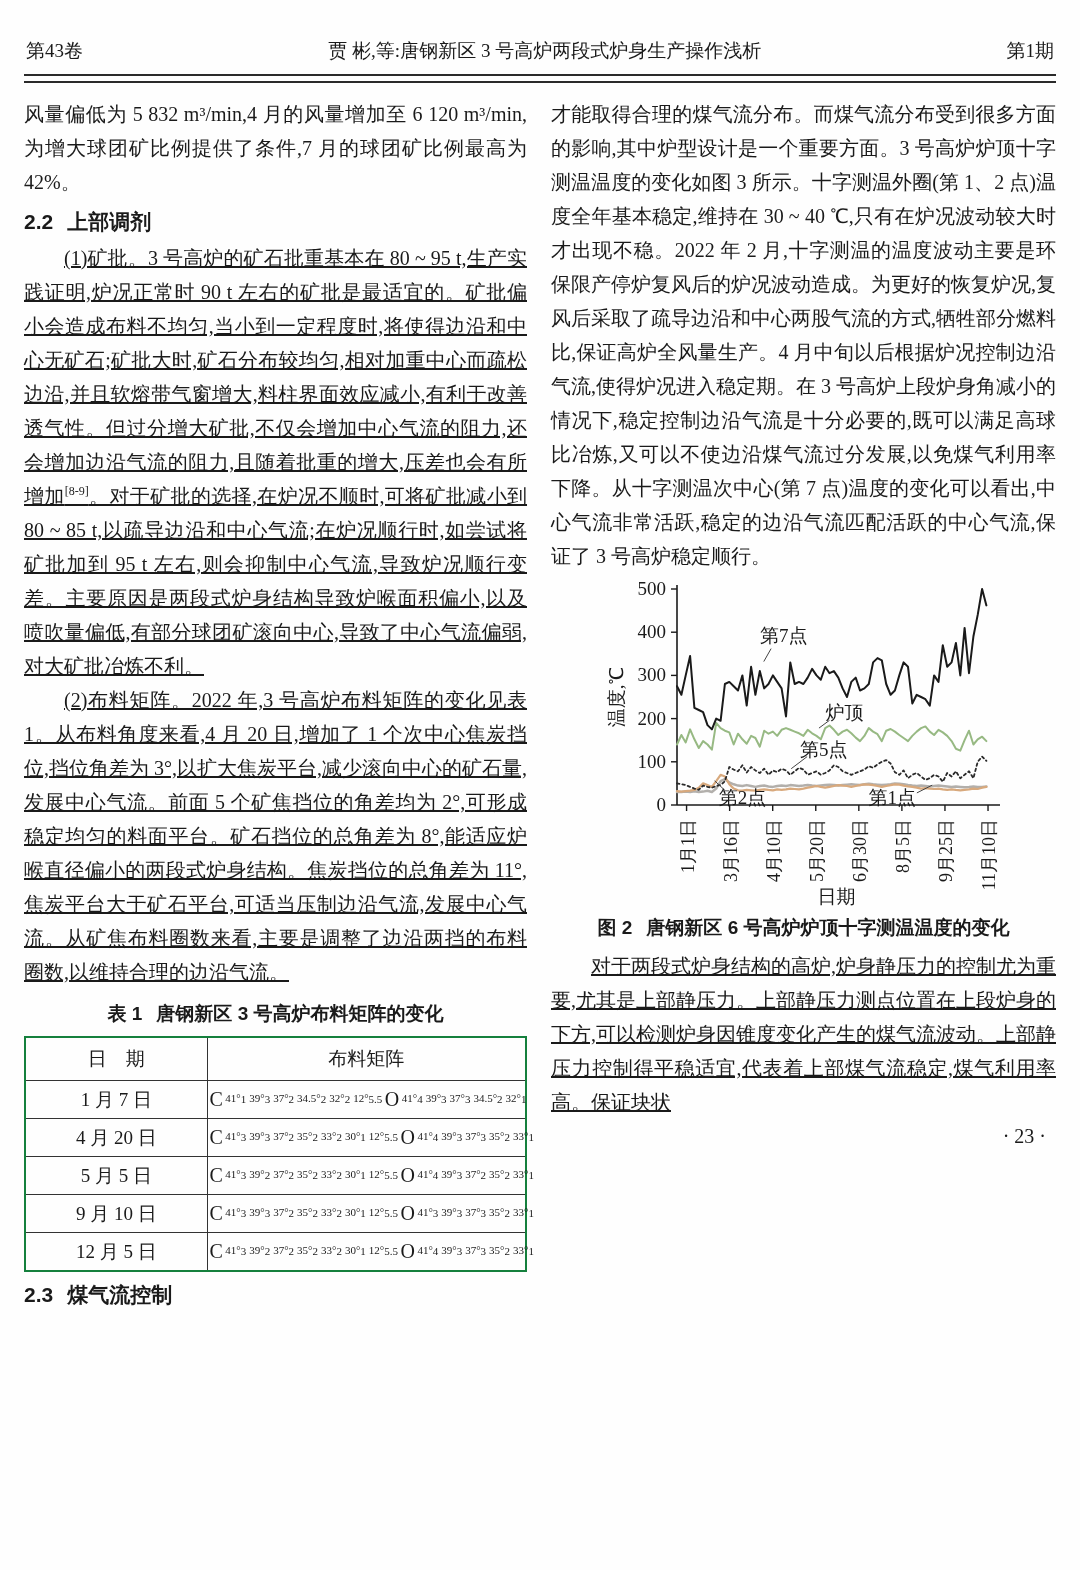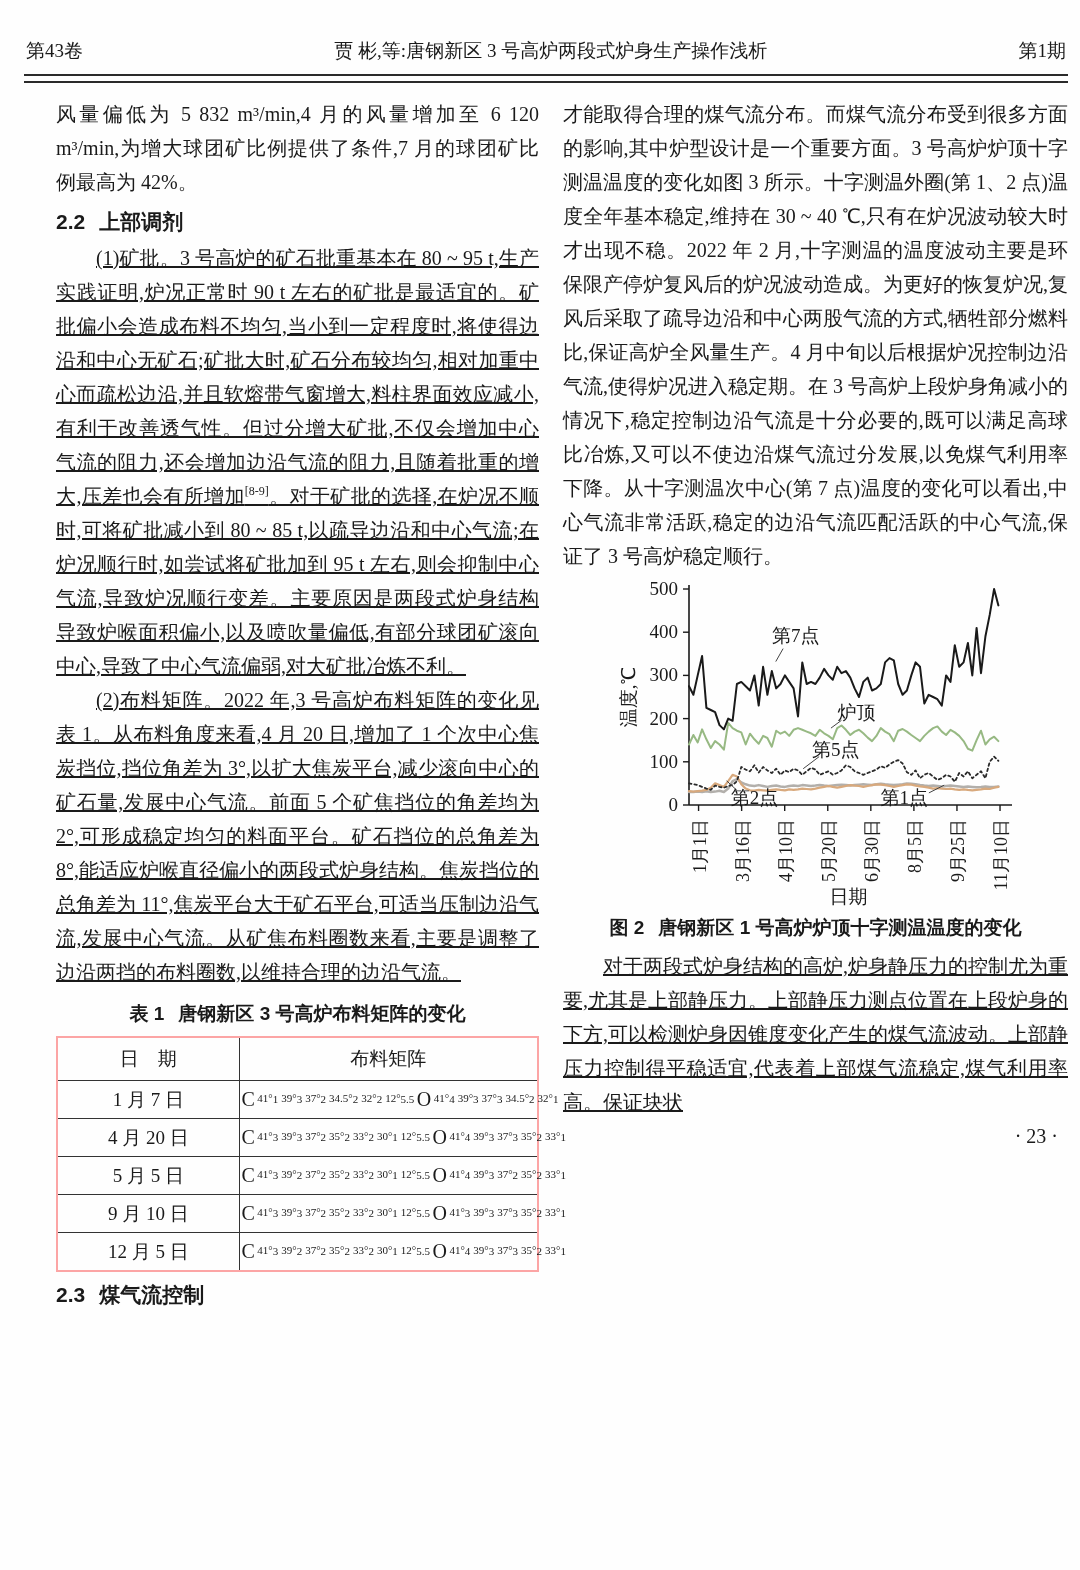--- a/index.html
+++ b/index.html
@@ -1,37 +1,37 @@
 <!DOCTYPE html>
 <html><head>
 <meta charset="utf-8">
 <style>
   html,body{margin:0;padding:0;background:#e8e8e8;}
   .page{
     position:relative;width:1080px;height:1570px;margin:0 auto;
     background:#fefefe;color:#1a1a1a;
     font-family:"Liberation Serif",serif;
     overflow:hidden;box-sizing:border-box;
-    padding:38px 12px 0 24px;
+    padding:38px 24px 0 24px;
   }
   .hdr{display:flex;justify-content:space-between;align-items:baseline;
     font-size:19px;padding:0 2px 10px 2px;}
   .hdr .c{flex:1;text-align:center;}
   .rule{height:5px;border-top:2px solid #2a2a2a;border-bottom:2px solid #2a2a2a;margin-bottom:14px;}
-  .columns{display:flex;gap:24px;margin-left:32px;}
+  .columns{display:flex;gap:24px;}
   .col{width:508px;box-sizing:border-box;}
   p{margin:0;font-size:20px;line-height:34px;text-align:justify;}
   p.indent{text-indent:2em;text-decoration:underline;}
   sup.cite{font-size:12px;line-height:0;}
   h3{margin:9px 0 5px 0;font-family:"Liberation Sans",sans-serif;font-size:21px;font-weight:bold;}
   .hnum{margin-right:14px;}
   .tbl-caption,.fig-caption{text-align:center;font-family:"Liberation Sans",sans-serif;
     font-weight:bold;font-size:19px;margin:12px 0 9px 0;}
   .fig-caption{margin:4px 0 8px 0;}
-  table.burden{border-collapse:collapse;width:100%;border:2px solid #fca5a5;table-layout:fixed;}
+  table.burden{border-collapse:collapse;width:100%;border:2px solid #15803d;table-layout:fixed;}
   table.burden th,table.burden td{border:1px solid #333;font-weight:normal;}
   table.burden th{font-size:19px;height:40px;}
   col.datecol{width:182px;}
   td.date{text-align:center;font-size:19px;height:35px;}
   td.matrix{text-align:center;padding:2px 1px;white-space:nowrap;}
   .mletter{font-size:20px;display:inline-block;vertical-align:-4px;margin:0 1px;}
   .mcol{display:inline-flex;flex-direction:row;align-items:center;margin:0 1.5px;
     font-size:11px;line-height:11px;vertical-align:middle;}
   .mcol .r{margin-top:2px;}
   svg.fig{display:block;margin-top:6px;}
@@ -332,21 +332,21 @@
           <text x="293.475" y="139.984" text-anchor="middle" font-size="19">炉顶</text>
           <line x1="256.152" y1="177.61599999999999" x2="240.202" y2="189.712" stroke="#444" stroke-width="1"></line>
           <text x="272.74" y="176.704" text-anchor="middle" font-size="19">第5点</text>
           <line x1="173.85" y1="211.312" x2="163.642" y2="201.808" stroke="#444" stroke-width="1"></line>
           <text x="191.39499999999998" y="225.088" text-anchor="middle" font-size="19">第2点</text>
           <line x1="365.88800000000003" y1="213.904" x2="381.20000000000005" y2="206.128" stroke="#444" stroke-width="1"></line>
           <text x="341.32500000000005" y="225.088" text-anchor="middle" font-size="19">第1点</text>
         </svg>
 
       <div class="fig-caption">
-        <span class="hnum">图 2</span><span>唐钢新区 1 号高炉炉顶十字测温温度的变化</span>
+        <span class="hnum">图 2</span><span>唐钢新区 6 号高炉炉顶十字测温温度的变化</span>
       </div>
 
 
       <p class="indent">对于两段式炉身结构的高炉,炉身静压力的控制尤为重要,尤其是上部静压力。上部静压力测点位置在上段炉身的下方,可以检测炉身因锥度变化产生的煤气流波动。上部静压力控制得平稳适宜,代表着上部煤气流稳定,煤气利用率高。保证块状</p>
 
       <div class="pagenum">· 23 ·</div>
     </div>
 
   </div>
 </div>

